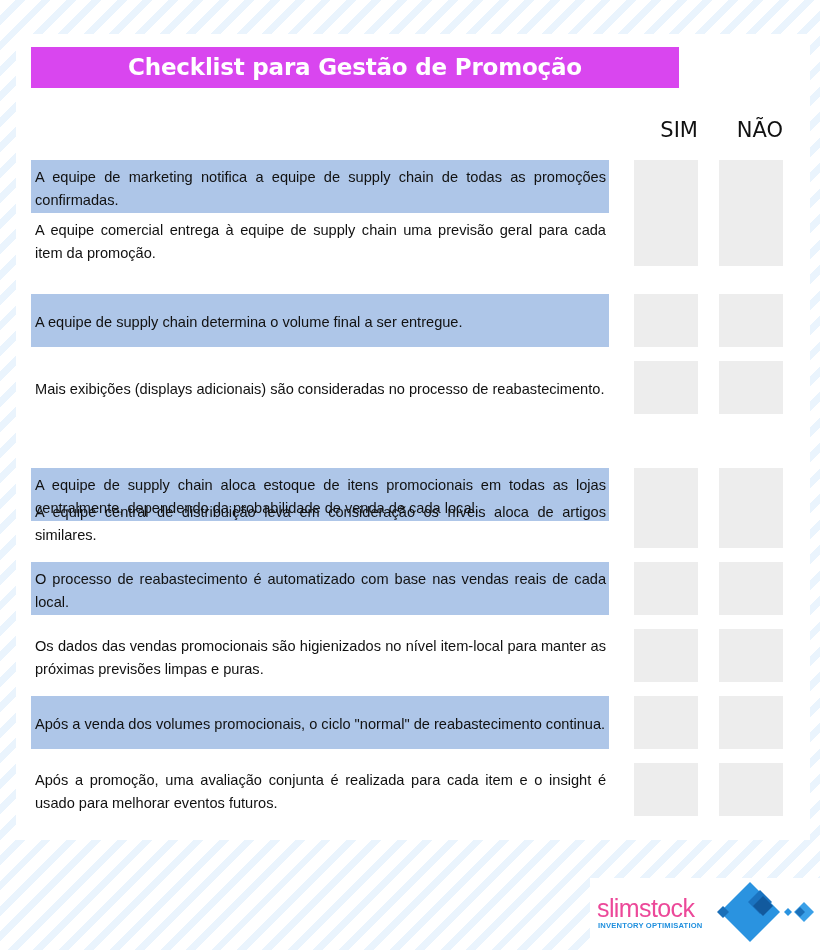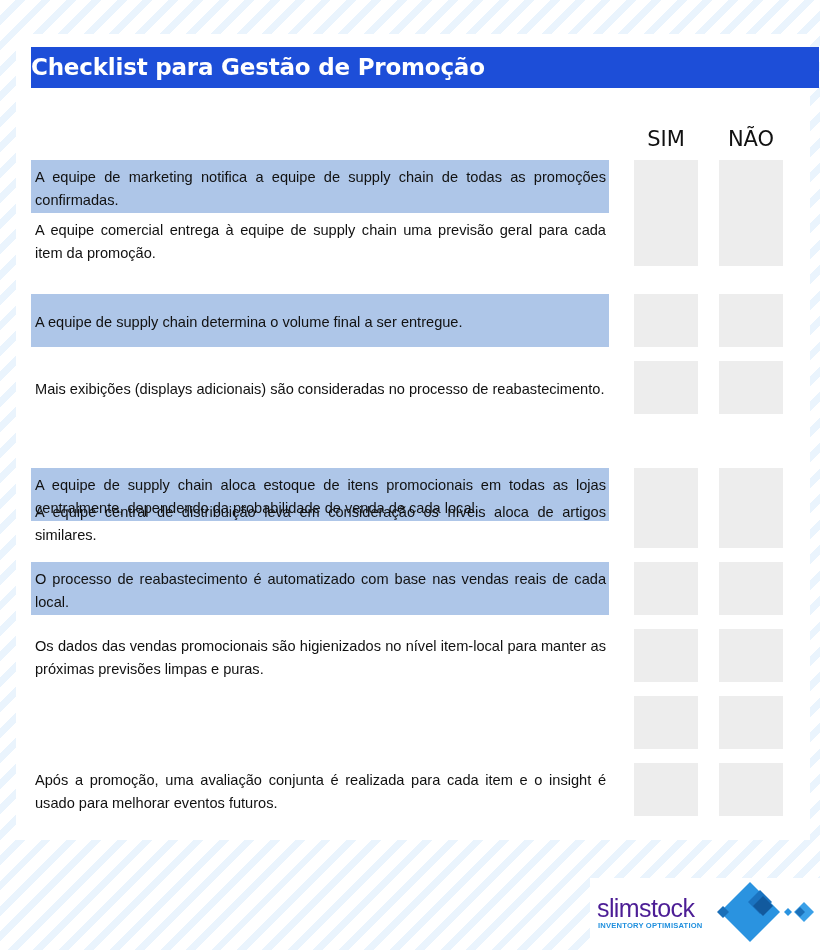--- a/index.html
+++ b/index.html
@@ -14,37 +14,37 @@
     }
     .card {
       position: absolute;
       left: 16px; top: 34px;
       width: 794px; height: 806px;
       background: #ffffff;
     }
     .title-bar {
       position: absolute;
       left: 15px; top: 13px;
-      width: 788px; height: 41px;
-      background: #1d4ed8;
+      width: 648px; height: 41px;
+      background: #d946ef;
       color: #ffffff;
       font-family: "DejaVu Sans", sans-serif;
       font-weight: bold;
       font-size: 23px;
       line-height: 41px;
-      text-align: left;
+      text-align: center;
       letter-spacing: -0.2px;
     }
     .col-head {
       position: absolute;
-      top: 93px;
+      top: 84px;
       font-family: "DejaVu Sans", sans-serif;
       font-size: 21px;
       color: #111111;
-      text-align: center;
+      text-align: right;
       width: 64px;
     }
     .col-sim { left: 618px; }
     .col-nao { left: 703px; }
     .row {
       position: absolute;
       left: 15px;
       width: 767px;
       height: 53px;
     }
@@ -77,21 +77,21 @@
       position: absolute;
       left: 590px; top: 878px;
       width: 230px; height: 72px;
       background: #ffffff;
     }
     .logo-word {
       position: absolute;
       left: 7px; top: 17px;
       font-family: "Liberation Sans", sans-serif;
       font-size: 25px;
-      color: #4c1d95;
+      color: #ec4899;
       letter-spacing: -0.6px;
       line-height: 26px;
     }
     .logo-tag {
       position: absolute;
       left: 8px; top: 43px;
       font-family: "Liberation Sans", sans-serif;
       font-weight: bold;
       font-size: 7.6px;
       color: #1f8fde;
@@ -170,20 +170,23 @@
 
   <div class="row shaded" style="top:528px;">
     <div class="row-text">
         <span>O processo de reabastecimento é automatizado com base nas vendas reais de cada local.</span>
       </div>
     <div class="box sim"></div>
     <div class="box nao"></div>
   </div>
 
   <div class="row shaded" style="top:662px;">
+    <div class="row-text">
+        <span>Após a venda dos volumes promocionais, o ciclo "normal" de reabastecimento continua.</span>
+      </div>
     <div class="box sim"></div>
     <div class="box nao"></div>
   </div>
 
   <div class="row" style="top:729px;">
     <div class="row-text">
         <span>Após a promoção, uma avaliação conjunta é realizada para cada item e o insight é usado para melhorar eventos futuros.</span>
       </div>
     <div class="box sim"></div>
     <div class="box nao"></div>

